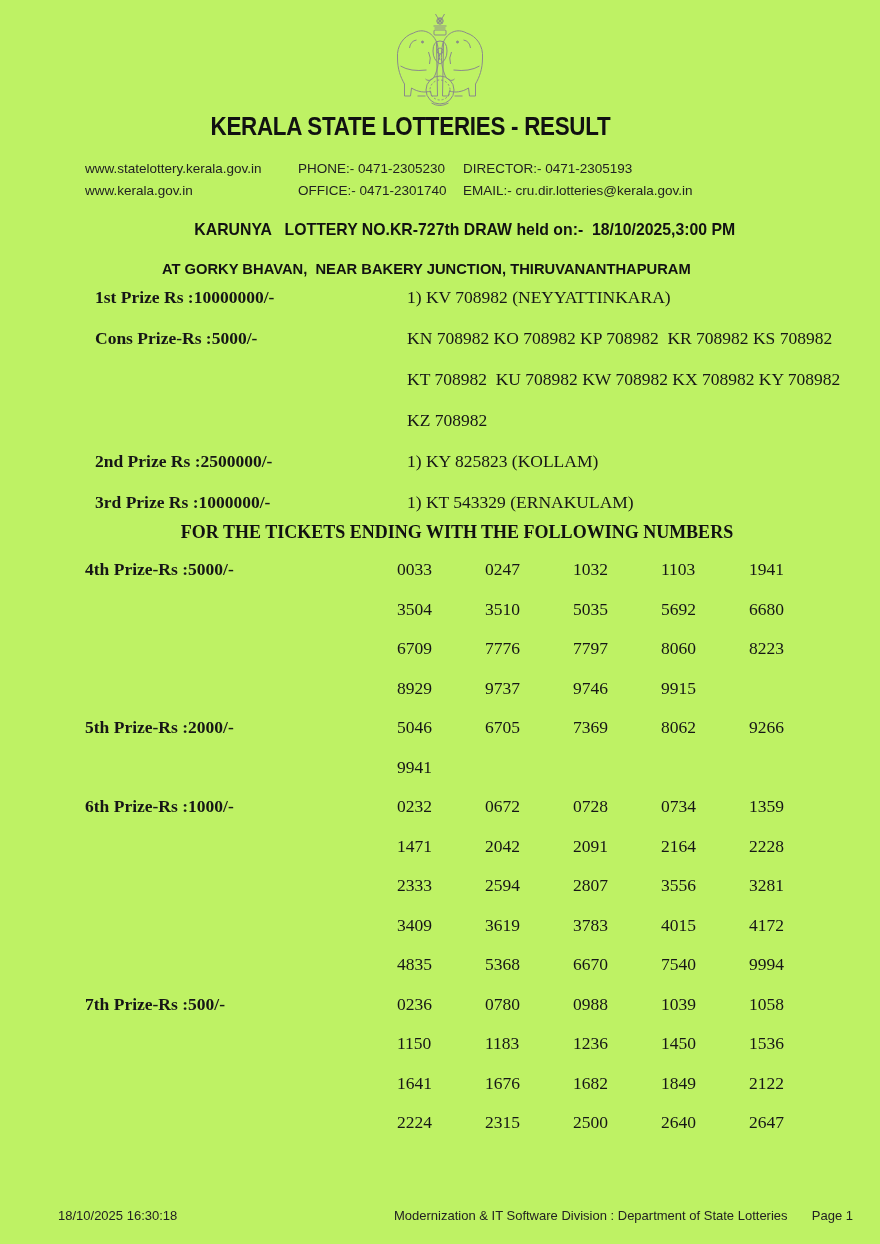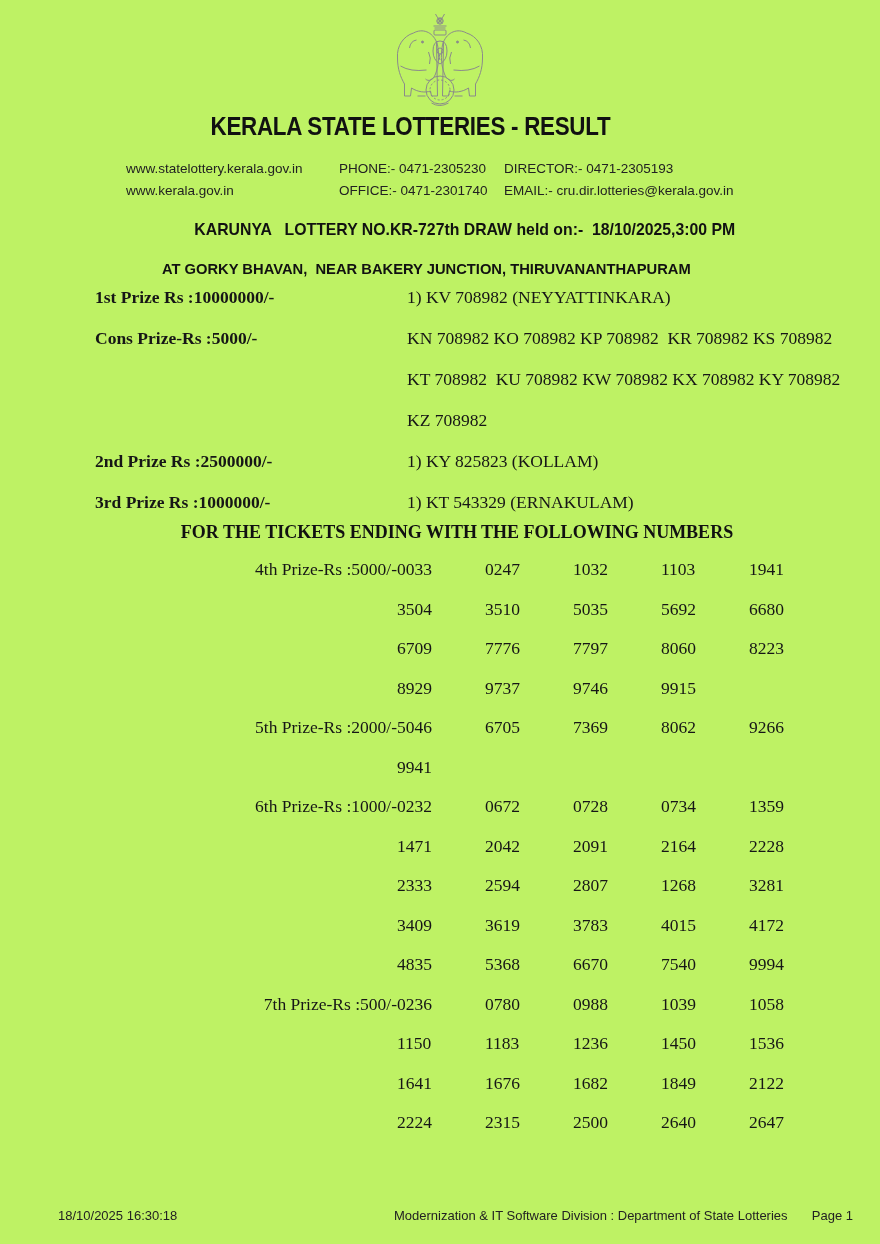--- a/index.html
+++ b/index.html
@@ -15,21 +15,21 @@
     font-family:"Liberation Sans", sans-serif; font-weight:bold; font-size:26px;
     color:#111;
   }
   .title span { display:inline-block; transform:scaleX(0.86); transform-origin:center; letter-spacing:-0.3px; }
   
   .contacts {
     position:absolute; top:157px; left:85px; width:740px;
     font-family:"Liberation Sans", sans-serif; font-size:13.5px; color:#222;
   }
   .contact-row { display:flex; height:22px; align-items:center; }
-  .contact-c1 { width:213px;margin-left:41px; }
+  .contact-c1 { width:213px; }
   .contact-c2 { width:165px; }
   .contact-c3 { flex:1; }
   
   .draw-line {
     position:absolute; top:200px; left:70px; width:770px; text-align:center;
     font-family:"Liberation Sans", sans-serif; font-weight:bold; font-size:17px;
     color:#111; white-space:pre;
   }
   .draw-line span { display:inline-block; transform:scaleX(0.93); transform-origin:center; }
   .venue-line {
@@ -48,21 +48,21 @@
   .prize-lines { font-size:17.5px; }
   .prize-line { line-height:41px; white-space:pre; }
   
   .section-heading {
     position:absolute; top:512px; left:34px; width:846px; text-align:center;
     font-weight:bold; font-size:18px; line-height:41px; color:#111; white-space:pre;
   }
   
   .ending-prizes { position:absolute; top:550px; left:85px; width:760px; }
   .num-row { display:flex; height:39.5px; align-items:center; font-size:17.5px; }
-  .num-label { width:312px; font-weight:normal; white-space:pre; flex-shrink:0;text-align:right; }
+  .num-label { width:312px; font-weight:bold; white-space:pre; flex-shrink:0; }
   .num-cell { width:88px; }
   
   .footer {
     position:absolute; top:1208px; left:0; width:880px; height:20px;
     font-family:"Liberation Sans", sans-serif; font-size:13px; color:#222;margin-left:16px;
   }
   .footer-timestamp { position:absolute; left:42px; top:0; }
   .footer-division { position:absolute; left:378px; top:0; }
   .footer-page { position:absolute; right:43px; top:0;padding-left:28px; }
 </style>
@@ -234,21 +234,21 @@
         <div class="num-cell">2042</div>
         <div class="num-cell">2091</div>
         <div class="num-cell">2164</div>
         <div class="num-cell">2228</div>
       </div>
       <div class="num-row">
         <div class="num-label"></div>
         <div class="num-cell">2333</div>
         <div class="num-cell">2594</div>
         <div class="num-cell">2807</div>
-        <div class="num-cell">1268</div>
+        <div class="num-cell">3556</div>
         <div class="num-cell">3281</div>
       </div>
       <div class="num-row">
         <div class="num-label"></div>
         <div class="num-cell">3409</div>
         <div class="num-cell">3619</div>
         <div class="num-cell">3783</div>
         <div class="num-cell">4015</div>
         <div class="num-cell">4172</div>
       </div>

